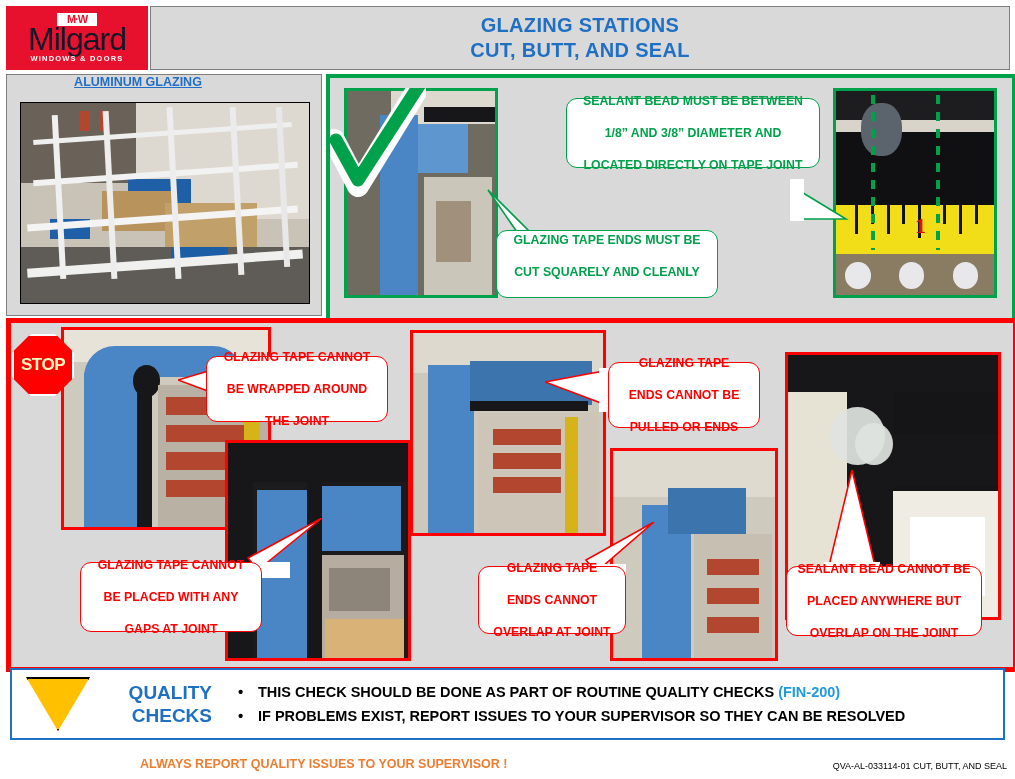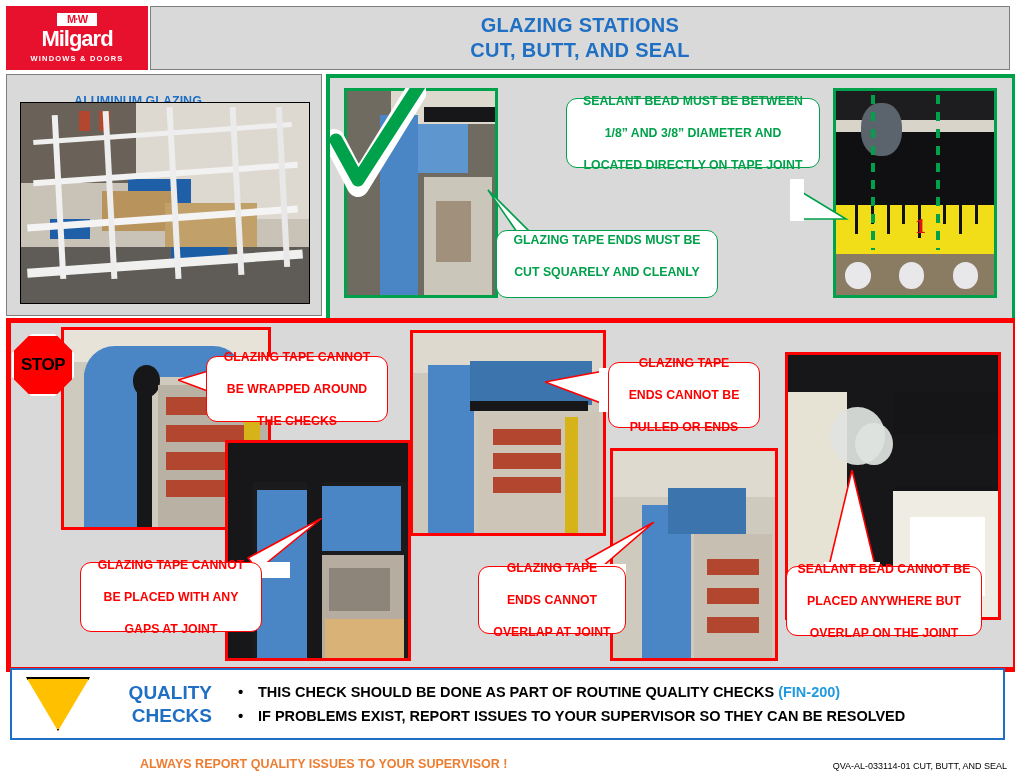--- a/index.html
+++ b/index.html
@@ -7,34 +7,34 @@
        font-family:"Liberation Sans", sans-serif;}
 
   .abs{position:absolute;}
 
   
   #logo{left:6px;top:6px;width:140px;height:62px;background:#e8112d;
         display:flex;flex-direction:column;align-items:center;justify-content:center;
         border:1px solid #e8112d;}
   #logo .mark{background:#ffffff;color:#e8112d;font-weight:bold;font-size:11px;
         letter-spacing:-1px;line-height:11px;padding:1px 10px;margin-bottom:-2px;}
-  #logo .word{color:#ffffff;font-weight:bold;font-size:22px;line-height:30px;
+  #logo .word{color:#0f172a;font-weight:normal;font-size:32px;line-height:30px;
         letter-spacing:-1px;}
   #logo .sub{color:#ffffff;font-weight:bold;font-size:7.5px;letter-spacing:1.2px;
         line-height:9px;}
 
   #title-bar{left:150px;top:6px;width:858px;height:62px;background:#d9d9d9;
         border:1px solid #7f7f7f;display:flex;align-items:center;justify-content:center;}
   #title-bar .t{color:#1f6fc4;font-weight:bold;font-size:20px;line-height:25px;
         text-align:center;letter-spacing:.3px;}
 
   
   #alum-panel{left:6px;top:74px;width:314px;height:240px;background:#d9d9d9;
         border:1px solid #7f7f7f;}
-  #alum-label{left:0;top:19px;width:262px;text-align:center;color:#1f6fc4;
+  #alum-label{left:0;top:0;width:262px;text-align:center;color:#1f6fc4;
         font-weight:bold;font-size:12.5px;text-decoration:underline;}
   #alum-photo{left:13px;top:27px;width:288px;height:200px;border:1px solid #000;
         overflow:hidden;background:#b9b4aa;}
 
   
   #green-panel{left:326px;top:74px;width:682px;height:240px;background:#d9d9d9;
         border:4px solid #00a14b;}
   #g-photo-left{left:14px;top:10px;width:148px;height:204px;border:3px solid #00a14b;
         overflow:hidden;background:#6e6a60;}
   #g-photo-right{left:503px;top:10px;width:158px;height:204px;border:3px solid #00a14b;
@@ -52,21 +52,21 @@
   .callout.green{border:1.6px solid #00a14b;color:#00a14b;font-size:12.3px;}
   .callout.red{border:1.6px solid #ff0000;color:#ff0000;font-size:12.3px;}
   .callout span{display:block;width:100%;}
 
   
   #stop{left:12px;top:334px;width:62px;height:62px;}
   #stop .oct{width:62px;height:62px;background:#ff0000;
         clip-path:polygon(30% 0,70% 0,100% 30%,100% 70%,70% 100%,30% 100%,0 70%,0 30%);
         display:flex;align-items:center;justify-content:center;
         border:2px solid #ffffff;box-sizing:border-box;}
-  #stop .txt{color:#000000;font-weight:bold;font-size:17px;letter-spacing:-.5px;}
+  #stop .txt{color:#fef9c3;font-weight:bold;font-size:17px;letter-spacing:-.5px;}
 
   
   #qbox{left:10px;top:668px;width:995px;height:72px;background:#ffffff;
         border:2.5px solid #1f6fc4;box-sizing:border-box;
         display:flex;align-items:center;}
   #qtri{width:64px;height:54px;margin-left:14px;flex:0 0 auto;
         background:#ffc000;border:2px solid #000;box-sizing:border-box;
         clip-path:polygon(0 0,100% 0,50% 100%);}
   #qlabel{flex:0 0 auto;width:112px;margin-left:10px;color:#1f6fc4;
         font-weight:bold;font-size:19px;line-height:23px;text-align:right;}
@@ -286,21 +286,21 @@
 </div>
 
 <svg class="abs" style="left:178px;top:360px;width:60px;height:50px;">
   <polygon points="0,20 54,4 54,40" fill="#ffffff" stroke="#ff0000" stroke-width="1.6"></polygon>
   <rect x="44" y="2" width="20" height="44" fill="#ffffff"></rect>
 </svg>
 <div class="abs callout red" style="left:206px;top:356px;width:182px;height:66px;">
   <span>
     <span>GLAZING TAPE CANNOT</span><br>
     <span>BE WRAPPED AROUND</span><br>
-    <span>THE CHECKS</span>
+    <span>THE JOINT</span>
   </span>
 </div>
 
 <svg class="abs" style="left:545px;top:368px;width:70px;height:46px;">
   <polygon points="0,14 64,2 64,38" fill="#ffffff" stroke="#ff0000" stroke-width="1.6"></polygon>
   <rect x="54" y="0" width="20" height="44" fill="#ffffff"></rect>
 </svg>
 <div class="abs callout red" style="left:608px;top:362px;width:152px;height:66px;">
   <span>
     <span>GLAZING TAPE</span><br>

